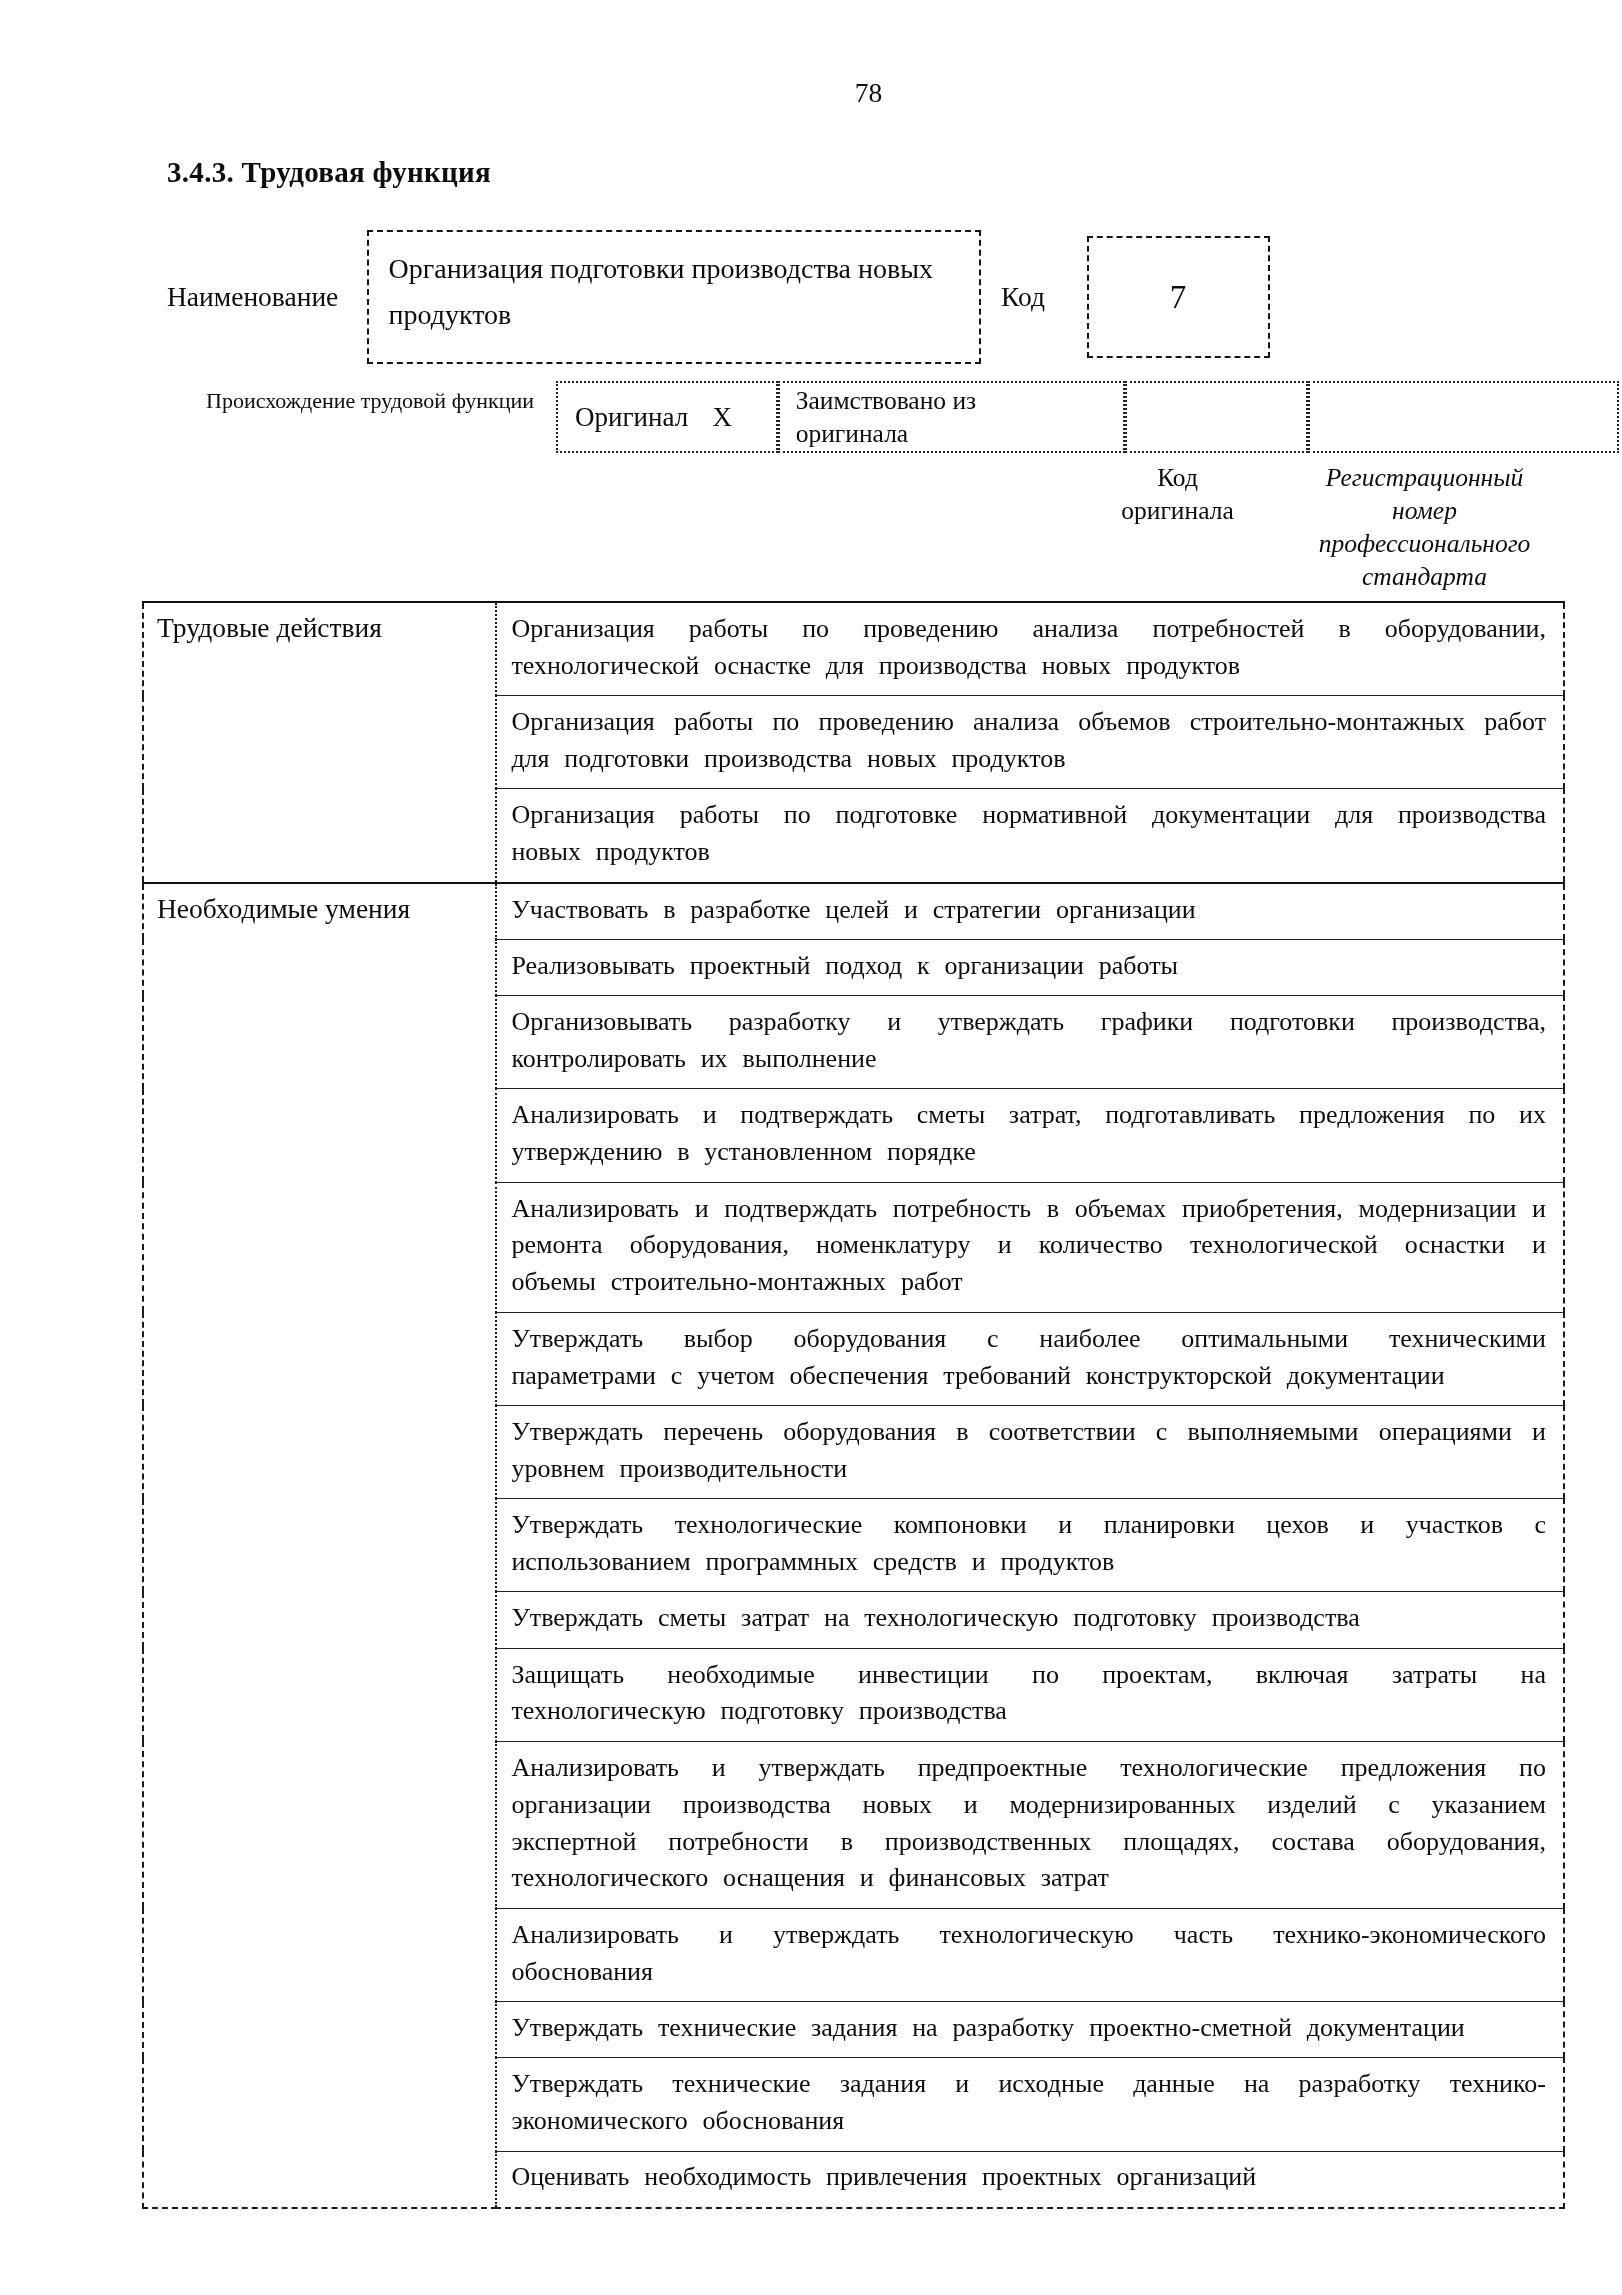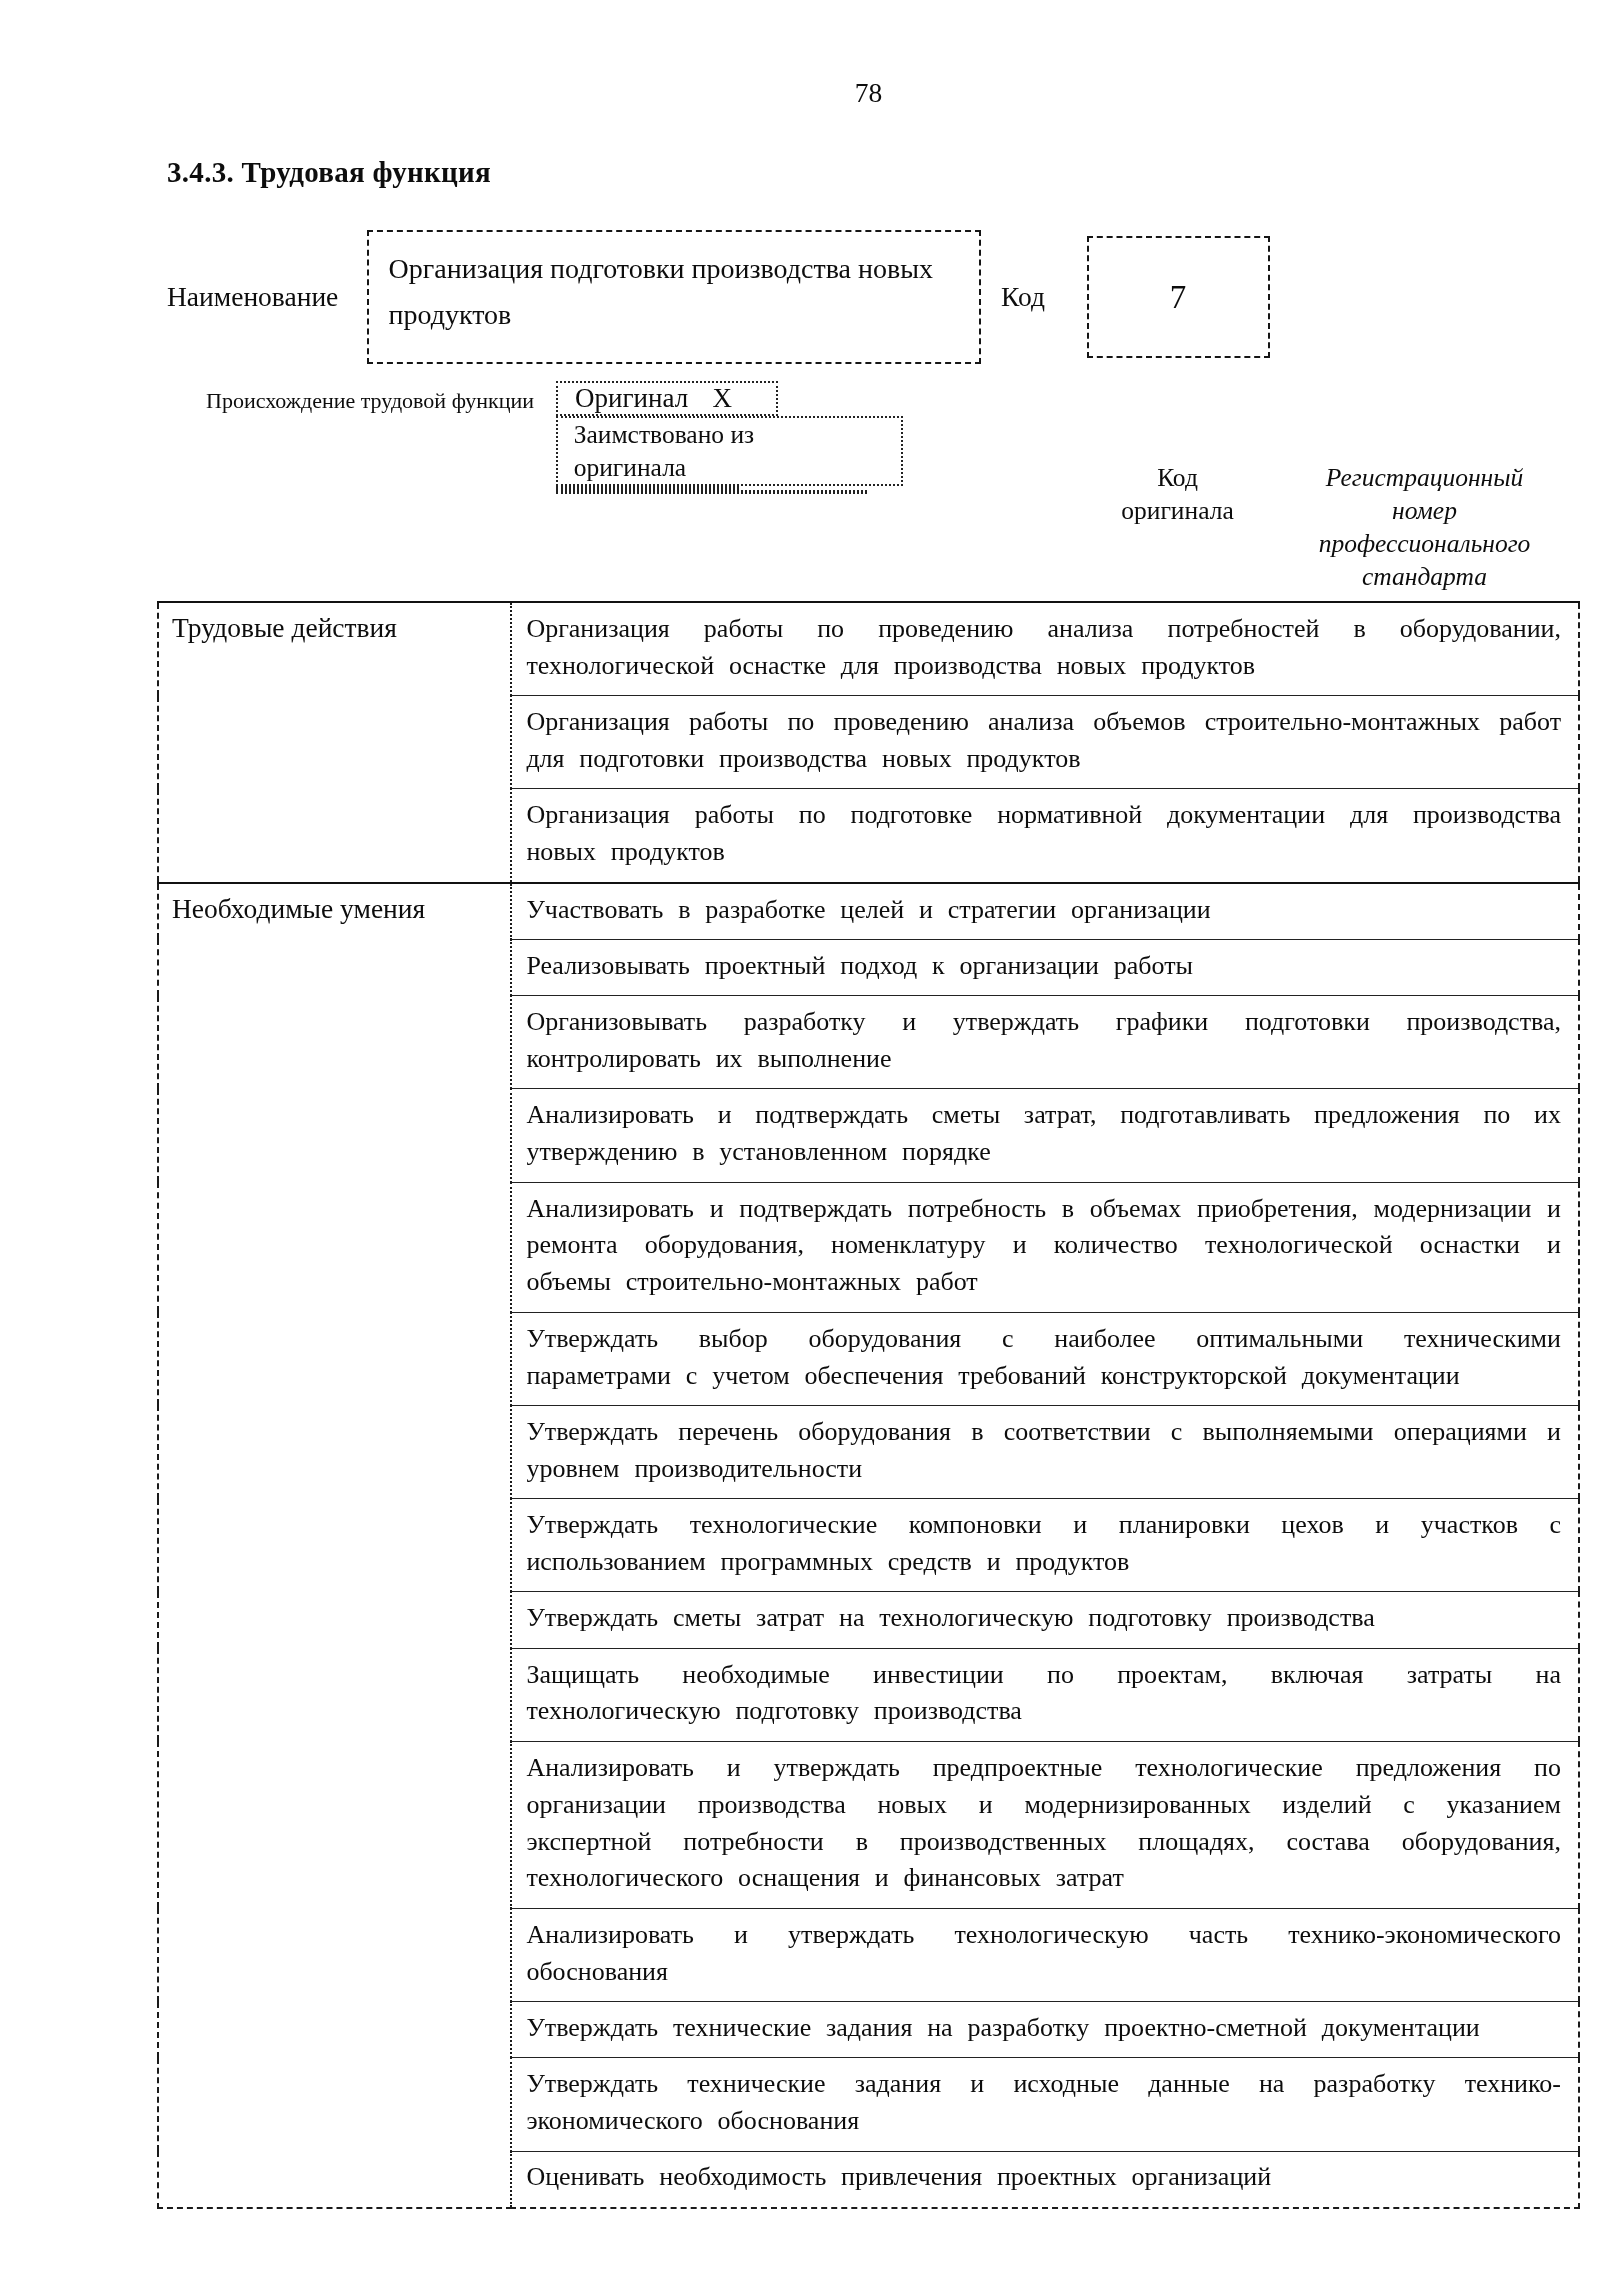--- a/index.html
+++ b/index.html
@@ -84,21 +84,21 @@
     top: 381px; left: 167px;
     display: flex;
   }
   .origin-row .row-label {
     width: 350px;
     font-size: 22px;
     line-height: 1.45;
     padding-top: 3.9px;
     margin-left: 39px;
   }
-  .origin-cells { display: flex; height: 72px; flex-direction: column; }
+  .origin-cells { display: flex; height: 72px; }
   .origin-cell { border: 2px dotted #222; }
   .cell-original {
     width: 222px;
     display: flex; align-items: center; justify-content: space-between;
     padding: 0 44px 0 17px;
     font-size: 27px;
   }
   .cell-borrowed {
     width: 347px;
     display: flex; align-items: center;
@@ -117,21 +117,21 @@
     line-height: 1.3;
   }
   .sublabel-code  { top: 461px; left: 1086px; width: 183px; }
   .sublabel-code span { display: inline-block; width: 131px; text-align: center; }
   .sublabel-reg   { top: 461px; left: 1269px; width: 311px; }
   .sublabel-reg span { display: inline-block; width: 243px; font-style: italic; }
 
   
   .tf-table {
     position: absolute;
-    top: 601px; left: 157px;
+    top: 601px; left: 142px;
     width: 1423px;
     border-collapse: collapse;
     table-layout: fixed;
     border: 2px dashed #1a1a1a;
     font-size: 26px;
   }
   .tf-table th.col-label {
     width: 353px;
     vertical-align: top;
     text-align: left;

